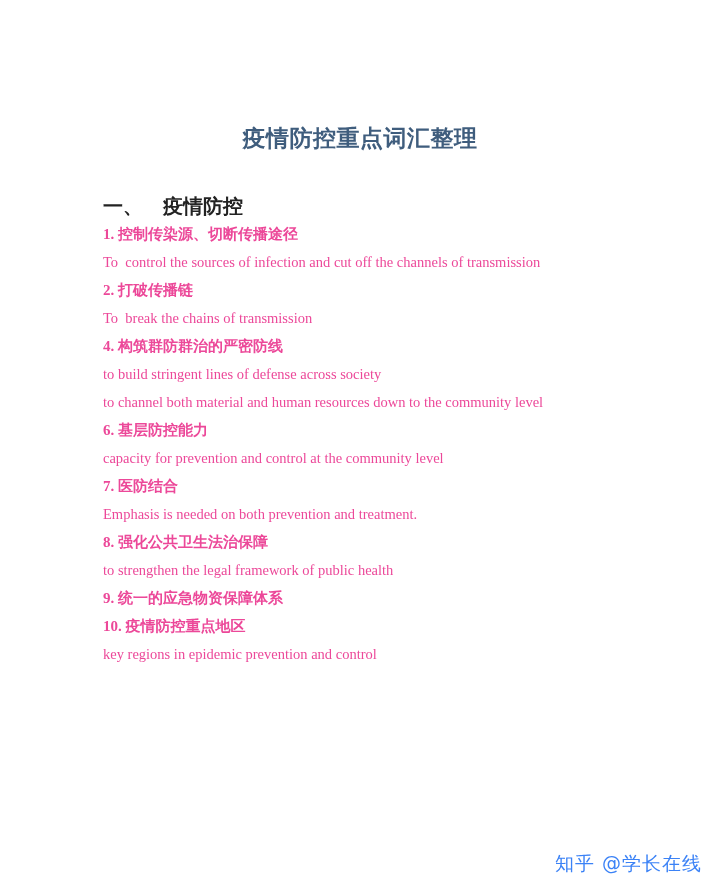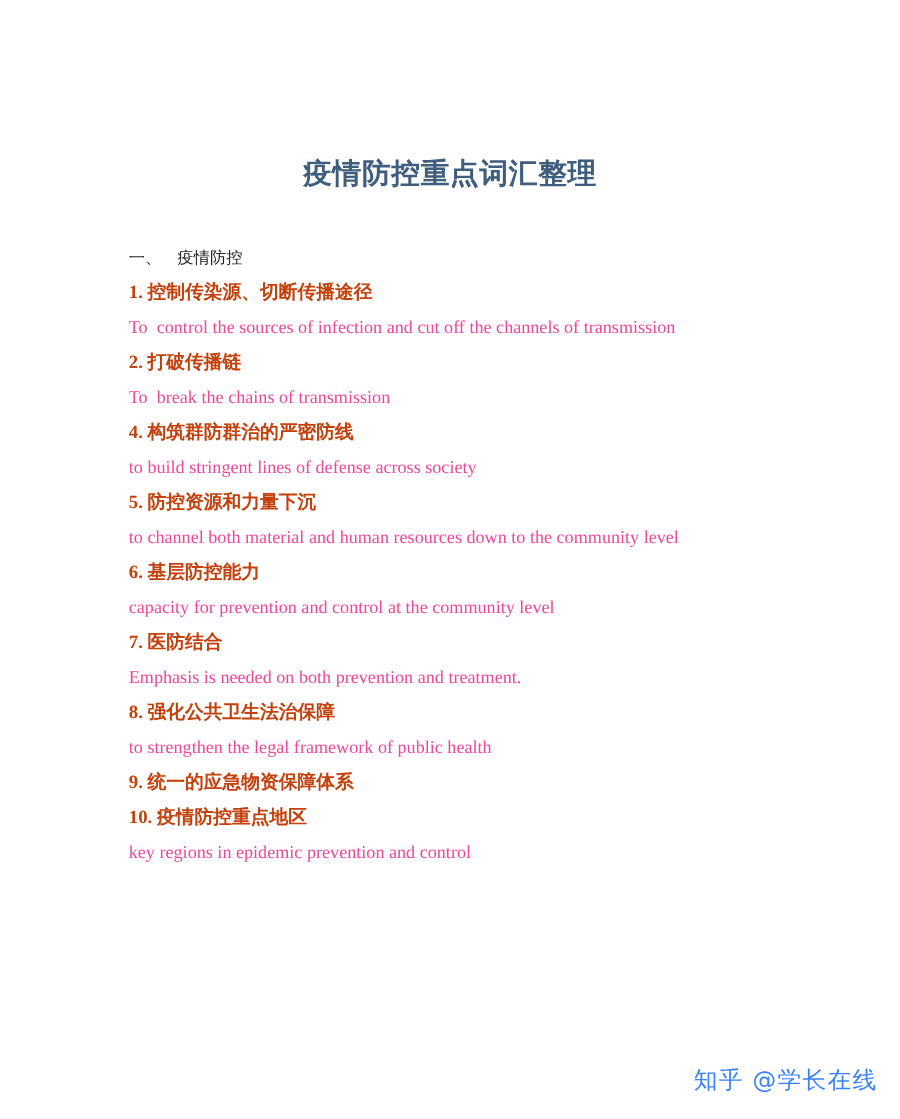--- a/index.html
+++ b/index.html
@@ -36,30 +36,30 @@
   }
 
   .content {
     position: absolute;
     top: 192px;
     left: 103px;
     width: 512px;
   }
 
   .section-heading {
-    font-size: 13px;
+    font-size: 20px;
     color: #222222;
     line-height: 28px;
-    font-weight: normal;
+    font-weight: bold;
     white-space: pre;
   }
 
   .term {
     font-size: 15px;
-    color: #c2410c;
+    color: #ec4899;
     line-height: 28px;
     font-weight: bold;
     white-space: pre;
   }
 
   .translation {
     font-size: 14.5px;
     color: #ec4899;
     line-height: 28px;
     white-space: pre-wrap;
@@ -103,21 +103,20 @@
       <div class="translation">To  break the chains of transmission</div>
     </div>
 
 
     <div class="entry">
       <div class="term">4. 构筑群防群治的严密防线</div>
       <div class="translation">to build stringent lines of defense across society</div>
     </div>
 
     <div class="entry">
-      <div class="term">5. 防控资源和力量下沉</div>
       <div class="translation">to channel both material and human resources down to the community level</div>
     </div>
 
     <div class="entry">
       <div class="term">6. 基层防控能力</div>
       <div class="translation">capacity for prevention and control at the community level</div>
     </div>
 
     <div class="entry">
       <div class="term">7. 医防结合</div>

